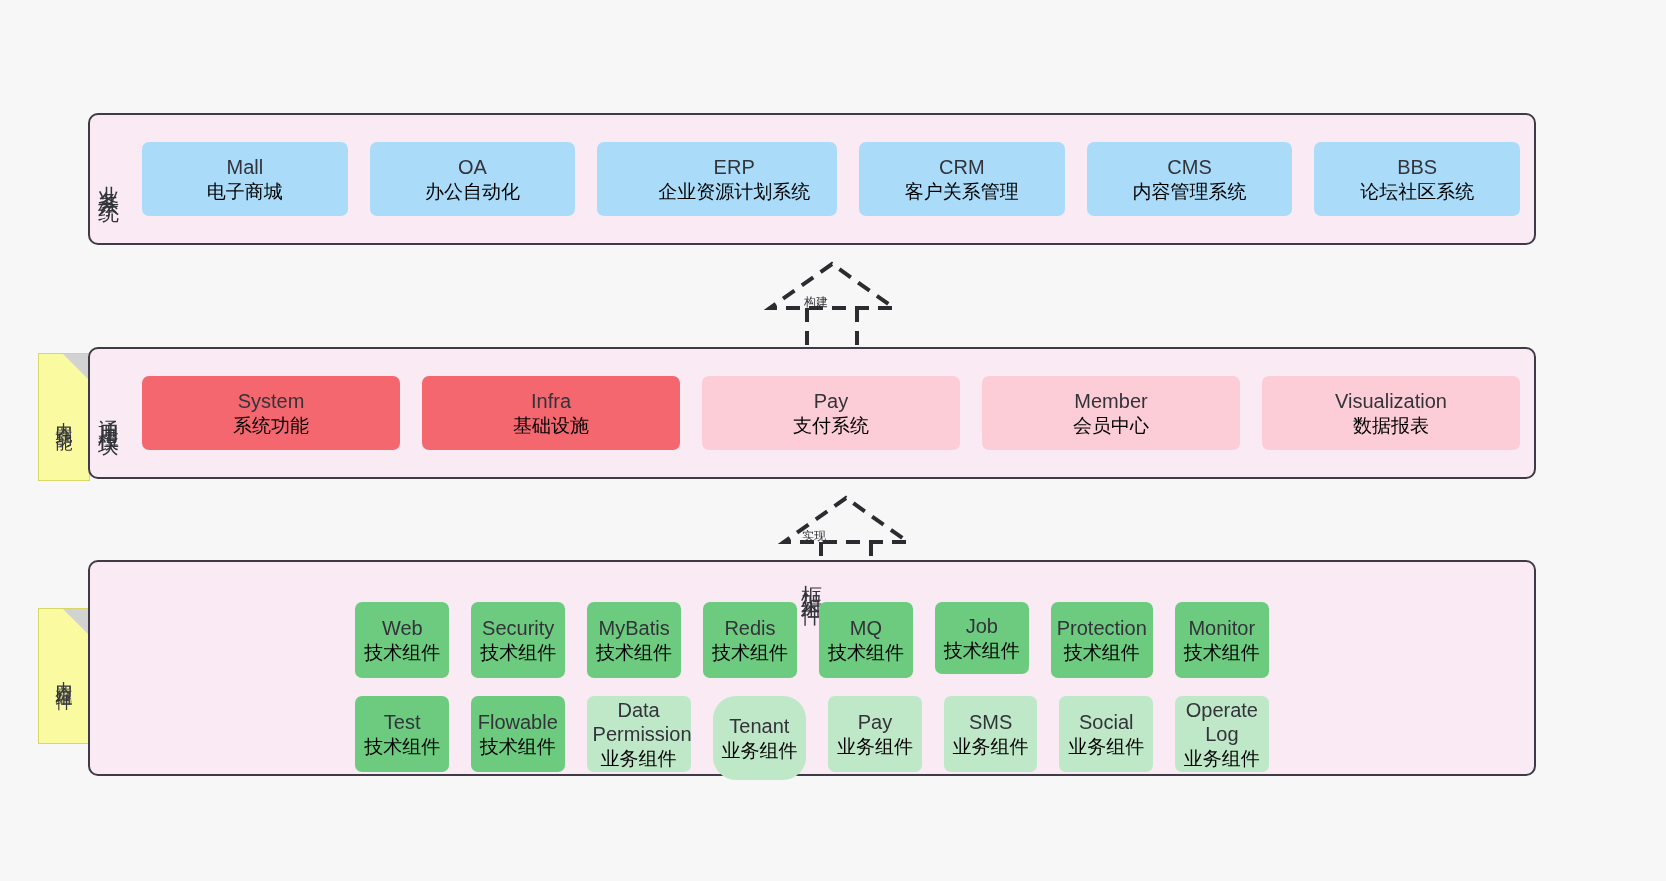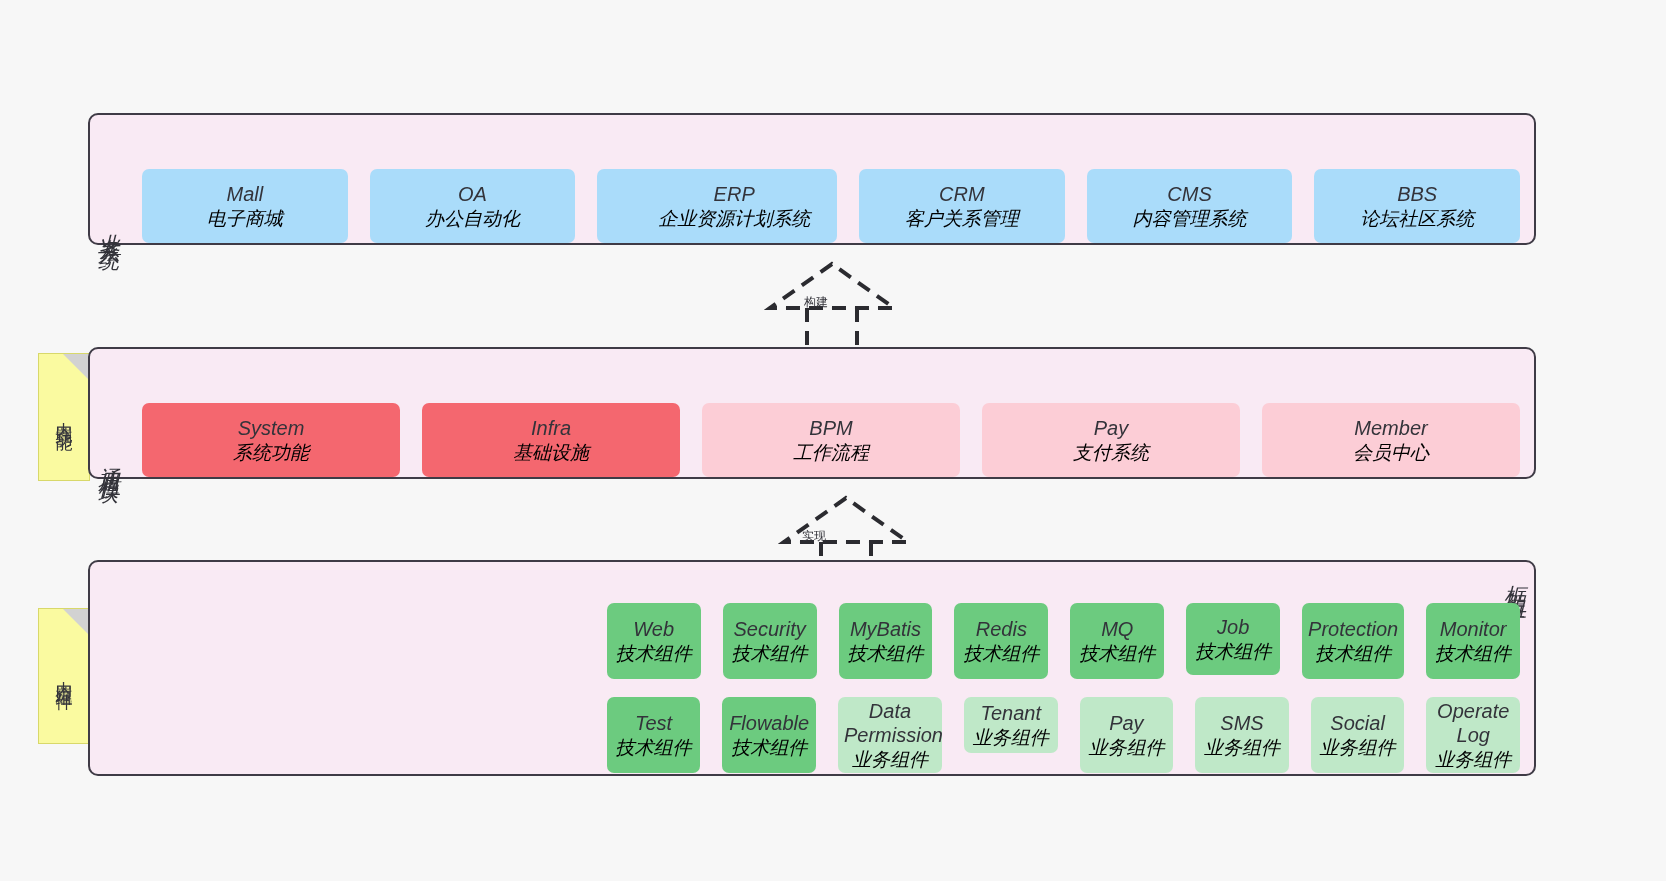--- a/index.html
+++ b/index.html
@@ -22,22 +22,21 @@
   }
 
   
   .band {
     position: absolute;
     box-sizing: border-box;
     background: #f9eaf4;
     border: 2px solid #3f3b46;
     border-radius: 10px;
     display: flex;
-    align-items: flex-end;
-    font-style: italic;
+    align-items: center;
   }
   .band-label {
     flex: 0 0 auto;
     width: 38px;
     display: flex;
     align-items: center;
     justify-content: center;
     writing-mode: vertical-rl;
     text-orientation: upright;
     font-size: 21px;
@@ -196,35 +195,35 @@
         <div class="cell c-red" style="height:74px;">
           <span class="t1">System</span>
           <span class="t2">系统功能</span>
         </div>
 
         <div class="cell c-red" style="height:74px;">
           <span class="t1">Infra</span>
           <span class="t2">基础设施</span>
         </div>
 
-        <div class="cell c-pink" style="height:74px;">
-          <span class="t1">BPM</span>
-          <span class="t2">工作流程</span>
-        </div>
 
         <div class="cell c-pink" style="height:74px;">
           <span class="t1">Pay</span>
           <span class="t2">支付系统</span>
         </div>
 
         <div class="cell c-pink" style="height:74px;">
           <span class="t1">Member</span>
           <span class="t2">会员中心</span>
         </div>
 
+        <div class="cell c-pink" style="height:74px;">
+          <span class="t1">Visualization</span>
+          <span class="t2">数据报表</span>
+        </div>
 
       </div>
     </div>
   </div>
 
   <div class="connector" style="left:766px; top:492px; width:160px; height:90px;">
     <svg width="160" height="90" viewBox="0 0 160 90">
       <path d="M80 6 L18 50 L142 50 Z" fill="#f7f7f7" stroke="#2b2b30" stroke-width="4" stroke-dasharray="14,9" stroke-linejoin="miter"></path>
       <path d="M55 50 L55 90 M105 50 L105 90" fill="none" stroke="#2b2b30" stroke-width="4" stroke-dasharray="14,9"></path>
     </svg>
@@ -281,21 +280,21 @@
           <span class="t2">技术组件</span>
         </div>
         <div class="cell c-green" style="height:76px;">
           <span class="t1">Flowable</span>
           <span class="t2">技术组件</span>
         </div>
         <div class="cell c-lightgreen" style="height:76px;">
           <span class="t1" style="max-width:92px;">Data Permission</span>
           <span class="t2">业务组件</span>
         </div>
-        <div class="cell c-lightgreen" style="height:56px;">
+        <div class="cell c-lightgreen" style="height:84px;border-radius:23px;">
           <span class="t1">Tenant</span>
           <span class="t2">业务组件</span>
         </div>
         <div class="cell c-lightgreen" style="height:76px;">
           <span class="t1">Pay</span>
           <span class="t2">业务组件</span>
         </div>
         <div class="cell c-lightgreen" style="height:76px;">
           <span class="t1">SMS</span>
           <span class="t2">业务组件</span>

